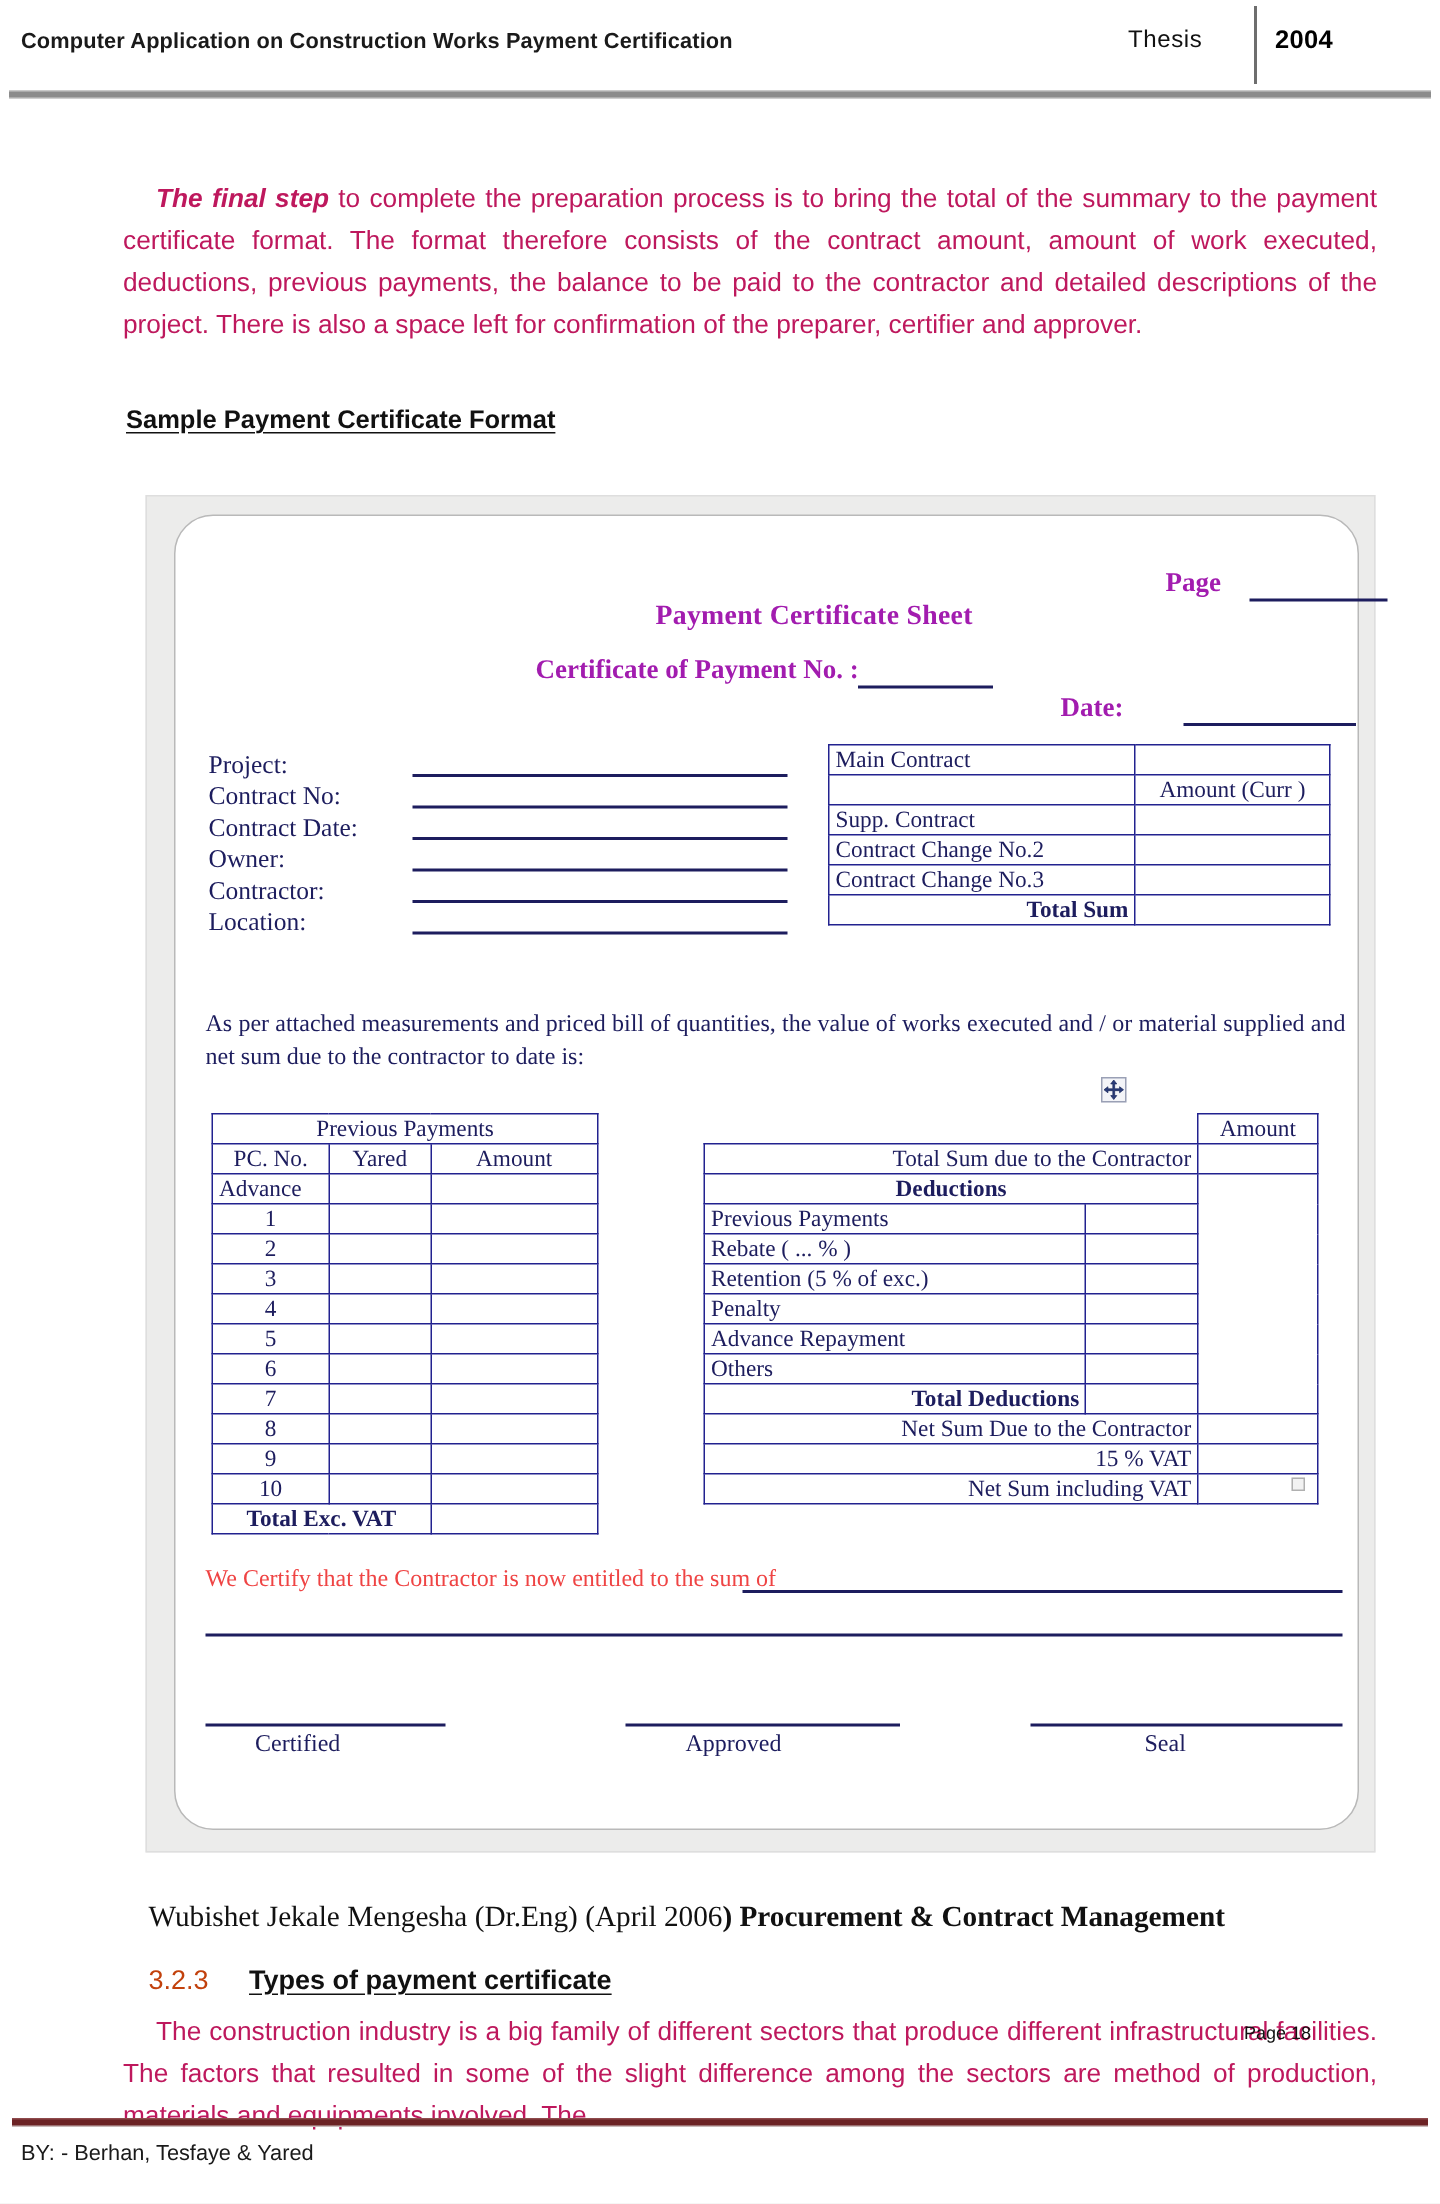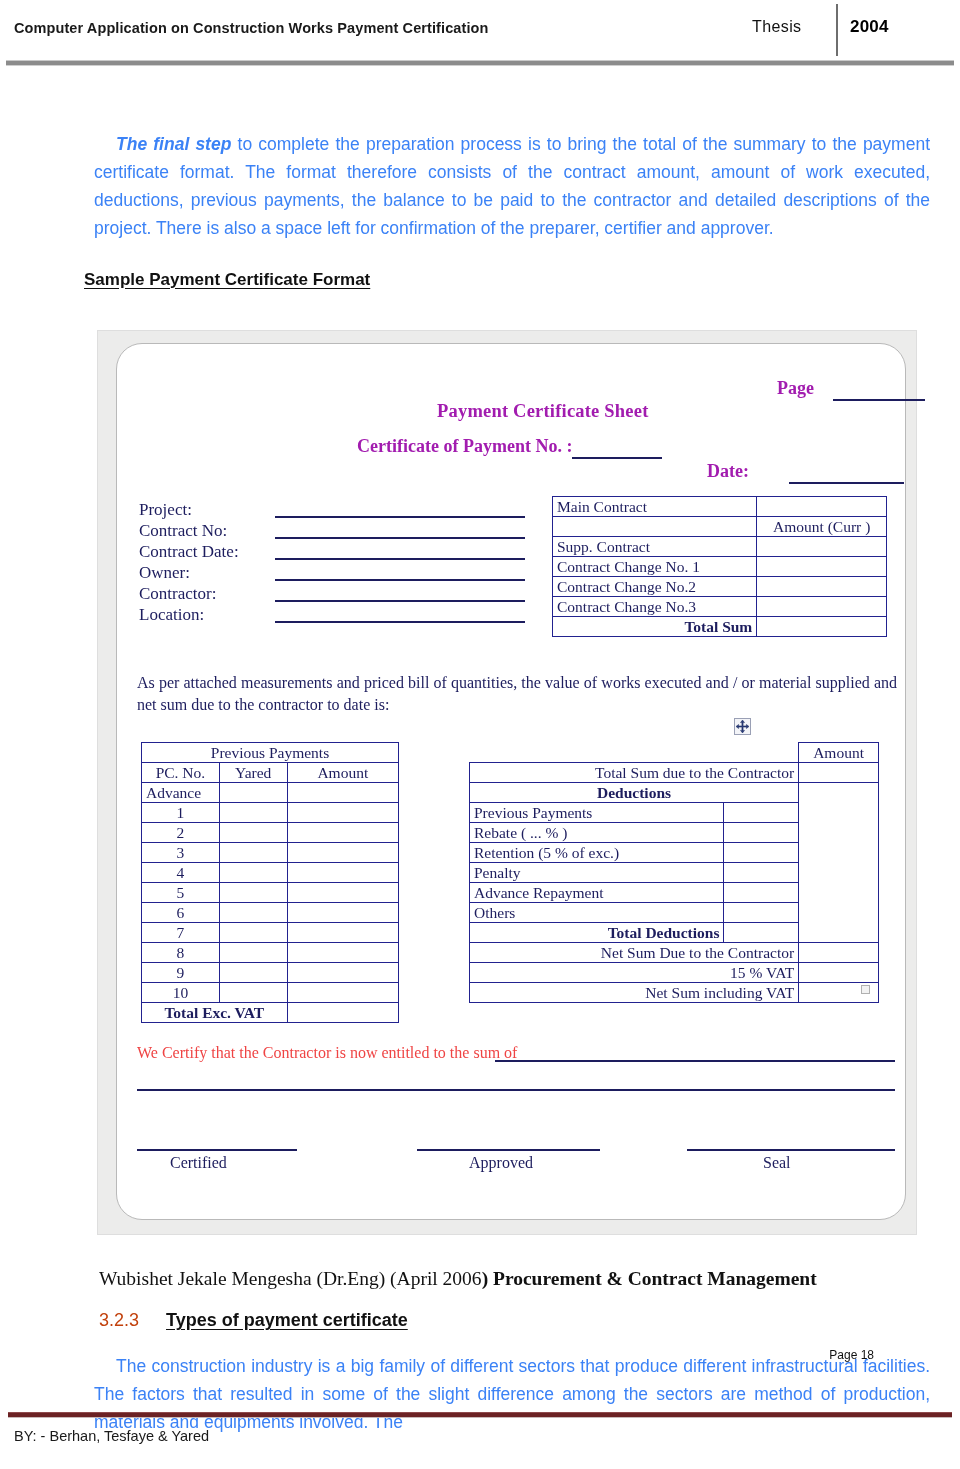--- a/index.html
+++ b/index.html
@@ -38,25 +38,25 @@
     position:absolute; left:6px; top:60px; width:948px; height:6px;
     background:#8c8c8c;
     border-top:1px solid #c9c9c9;
     border-bottom:1px solid #cfcfcf;
   }
 
   
   .content { position:absolute; left:0; top:0; width:960px; }
   p.body {
     position:absolute;
-    margin:12px;
+    margin:0;
     font-size:17.5px;
     line-height:28px;
     text-align:justify;
-    color:#3b82f6;
+    color:#be185d;
   }
   .p1 { left:82px; top:118px; width:836px; text-indent:22px; }
   .p1 b { font-weight:700; font-style:italic; }
 
   .sample-head {
     position:absolute; left:84px; top:270px;
     font-size:17px; font-weight:700; color:#111;
     text-decoration:underline; text-underline-offset:3px;
   }
 
@@ -258,24 +258,20 @@
         </tr>
         <tr>
           <td class="lab blank"></td>
           <td class="amt c">Amount (Curr )</td>
         </tr>
         <tr>
           <td class="lab">Supp. Contract</td>
           <td class="amt"></td>
         </tr>
         <tr>
-          <td class="lab">Contract Change No. 1</td>
-          <td class="amt"></td>
-        </tr>
-        <tr>
           <td class="lab">Contract Change No.2</td>
           <td class="amt"></td>
         </tr>
         <tr>
           <td class="lab">Contract Change No.3</td>
           <td class="amt"></td>
         </tr>
         <tr>
           <td class="lab r bold">Total Sum</td>
           <td class="amt"></td>
@@ -425,21 +421,21 @@
 
       <div class="f-certify">We Certify that the Contractor is now entitled to the sum of</div>
       <div class="rule" style="left:378px; top:716px; width:400px;"></div>
       <div class="rule" style="left:20px; top:745px; width:758px;"></div>
 
       <div class="rule" style="left:20px;  top:805px; width:160px;"></div>
       <div class="rule" style="left:300px; top:805px; width:183px;"></div>
       <div class="rule" style="left:570px; top:805px; width:208px;"></div>
 
       <div class="sig-label" style="left:53px;  top:810px;">Certified</div>
-      <div class="sig-label" style="left:352px; top:810px;">Approved</div>
+      <div class="sig-label" style="left:340px; top:810px;">Approved</div>
       <div class="sig-label" style="left:646px; top:810px;">Seal</div>
 
     </div>
   </div>
 
   <div class="citation"><span>Wubishet Jekale Mengesha (Dr.Eng) (April 2006</span><b>) Procurement &amp; Contract Management</b></div>
 
   <div class="sec-num">3.2.3</div>
   <div class="sec-title">Types of payment certificate</div>
 

